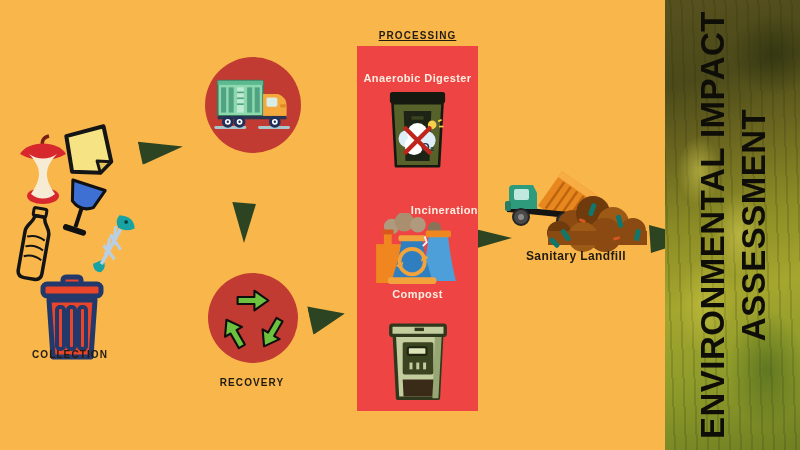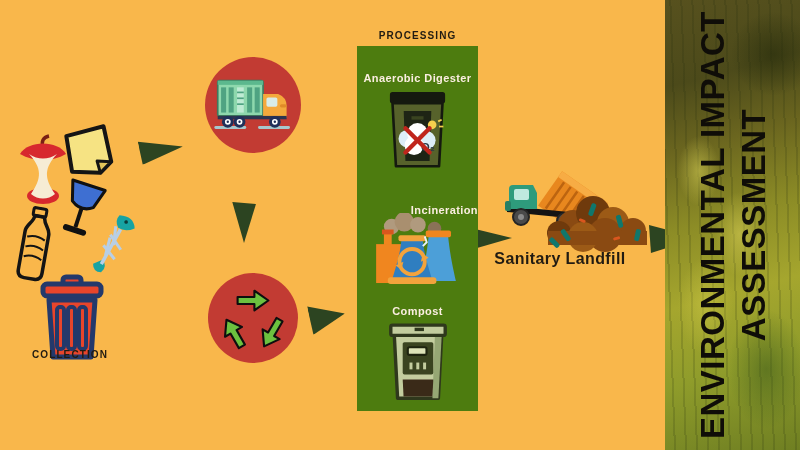--- a/index.html
+++ b/index.html
@@ -13,21 +13,21 @@
     letter-spacing:1.1px; font-size:10px; text-align:center; line-height:1.2;
   }
   .abs{position:absolute;}
   
   .arrow-r{position:absolute; background:#2C4421; clip-path:polygon(0 10%, 100% 52%, 4% 100%);}
   .arrow-d{position:absolute; background:#2C4421; clip-path:polygon(5% 0, 96% 5%, 50% 100%);}
   
   .stage-circle{position:absolute; border-radius:50%; background:#C23B33;
     display:flex; align-items:center; justify-content:center;}
   
-  .panel{position:absolute; left:357px; top:46px; width:121px; height:365px; background:#4d7c0f;}
+  .panel{position:absolute; left:357px; top:46px; width:121px; height:365px; background:#ef4444;}
   .panel .item-lbl{
     position:absolute; left:0; width:100%; text-align:center;
     color:#FBEEE1; font-weight:700; font-size:11px; letter-spacing:.4px;
   }
   
   .photo-strip{
     position:absolute; left:665px; top:0; width:135px; height:450px;
     background-image:
       radial-gradient(30px 50px at 25% 38%, rgba(215,208,85,.55), transparent 70%),
       radial-gradient(35px 60px at 55% 52%, rgba(222,212,90,.5), transparent 70%),
@@ -137,22 +137,23 @@
 
   <div class="stage-circle" style="left:208px;top:273px;width:90px;height:90px;">
     <svg width="70" height="70" viewBox="0 0 100 100">
       <g fill="#6CC13F" stroke="#0E0E0E" stroke-width="3" stroke-linejoin="round">
         <polygon points="28,20 52,20 52,11 72,25 52,39 52,30 28,30"></polygon>
         <polygon points="28,20 52,20 52,11 72,25 52,39 52,30 28,30" transform="rotate(120 50 56)"></polygon>
         <polygon points="28,20 52,20 52,11 72,25 52,39 52,30 28,30" transform="rotate(240 50 56)"></polygon>
       </g>
     </svg>
   </div>
-
-  <div class="lbl" style="left:357px;top:30px;width:121px;">PROCESSING</div>
+  <div class="lbl" style="left:192px;top:377px;width:120px;">RECOVERY</div>
+
+  <div class="lbl" style="left:357px;top:30px;width:121px;text-decoration:underline;">PROCESSING</div>
   <div class="panel">
 
     <div class="item-lbl" style="top:26px;">Anaerobic Digester</div>
     <svg class="abs" style="left:26px;top:44px;" width="69" height="80" viewBox="0 0 80 92">
       <rect x="8" y="2" width="64" height="13" rx="3" fill="#15190F"></rect>
       <path d="M11 15 L69 15 L65 88 L15 88 Z" fill="#57622B" stroke="#15190F" stroke-width="3" stroke-linejoin="round"></path>
       <path d="M24 24 L56 24 L54 82 L26 82 Z" fill="#1E2415"></path>
       <rect x="33" y="30" width="14" height="4" fill="#3A4420"></rect>
       <circle cx="57" cy="40" r="5" fill="#F6CF4D"></circle>
       <line x1="64" y1="36" x2="68" y2="34" stroke="#F6CF4D" stroke-width="2"></line>
@@ -181,21 +182,21 @@
       <rect x="55" y="18" width="26" height="7" rx="2" fill="#F0861F"></rect>
       <path d="M30 28 C28 46 24 56 20 70 L62 70 C58 56 54 46 52 28 Z" fill="#2F7EC0"></path>
       <rect x="27" y="23" width="28" height="6" rx="2" fill="#F2A33C"></rect>
       <circle cx="41" cy="50" r="13" fill="none" stroke="#F2A33C" stroke-width="4"></circle>
       <polygon points="52,42 58,46 50,50" fill="#F2A33C"></polygon>
       <polygon points="30,58 24,54 32,50" fill="#F2A33C"></polygon>
       <rect x="16" y="66" width="50" height="7" rx="3" fill="#F2A33C"></rect>
       <path d="M54 24 L56 30 L52 34" stroke="#E8F2F8" stroke-width="2" fill="none"></path>
     </svg>
 
-    <div class="item-lbl" style="top:259px;">Compost</div>
+    <div class="item-lbl" style="top:242px;">Compost</div>
     <svg class="abs" style="left:27px;top:272px;" width="68" height="84" viewBox="0 0 80 98">
       <path d="M12 18 L68 18 L64 94 L16 94 Z" fill="#C3CD9E" stroke="#2F381C" stroke-width="4" stroke-linejoin="round"></path>
       <path d="M60 18 L68 18 L64 94 L57 94 Z" fill="#96A774"></path>
       <rect x="8" y="8" width="64" height="12" rx="2" fill="#C3CD9E" stroke="#2F381C" stroke-width="4"></rect>
       <rect x="36" y="11" width="11" height="4" fill="#2F381C"></rect>
       <rect x="22" y="28" width="36" height="38" rx="2" fill="#3A4420"></rect>
       <rect x="28" y="34" width="22" height="9" rx="2" fill="#DDE3B8" stroke="#1E240F" stroke-width="2.5"></rect>
       <rect x="30" y="52" width="3.5" height="8" fill="#C3CD9E"></rect>
       <rect x="38" y="52" width="3.5" height="8" fill="#C3CD9E"></rect>
       <rect x="46" y="52" width="3.5" height="8" fill="#C3CD9E"></rect>
@@ -245,21 +246,21 @@
         <rect x="95" y="58" width="5" height="13" rx="2" transform="rotate(20 97 64)"></rect>
         <rect x="122" y="70" width="5" height="13" rx="2" transform="rotate(-15 124 76)"></rect>
         <rect x="140" y="84" width="5" height="12" rx="2" transform="rotate(12 142 90)"></rect>
         <rect x="57" y="92" width="5" height="12" rx="2" transform="rotate(-45 59 98)"></rect>
       </g>
       <rect x="84" y="74" width="7" height="3" rx="1.5" fill="#D9561E" transform="rotate(20 87 75)"></rect>
       <rect x="118" y="92" width="7" height="3" rx="1.5" fill="#D9561E" transform="rotate(-15 121 93)"></rect>
     </g>
   </svg>
 
-  <div class="lbl" style="left:490px;top:249px;width:140px;font-size:16px;letter-spacing:.4px;">Sanitary Landfill</div>
+  <div class="lbl" style="left:506px;top:249px;width:140px;font-size:12px;letter-spacing:.4px;">Sanitary Landfill</div>
 
   <div class="photo-strip">
     <div class="strip-title">
       <span>ENVIRONMENTAL IMPACT</span>
       <span>ASSESSMENT</span>
     </div>
   </div>
 
 </div>
 

